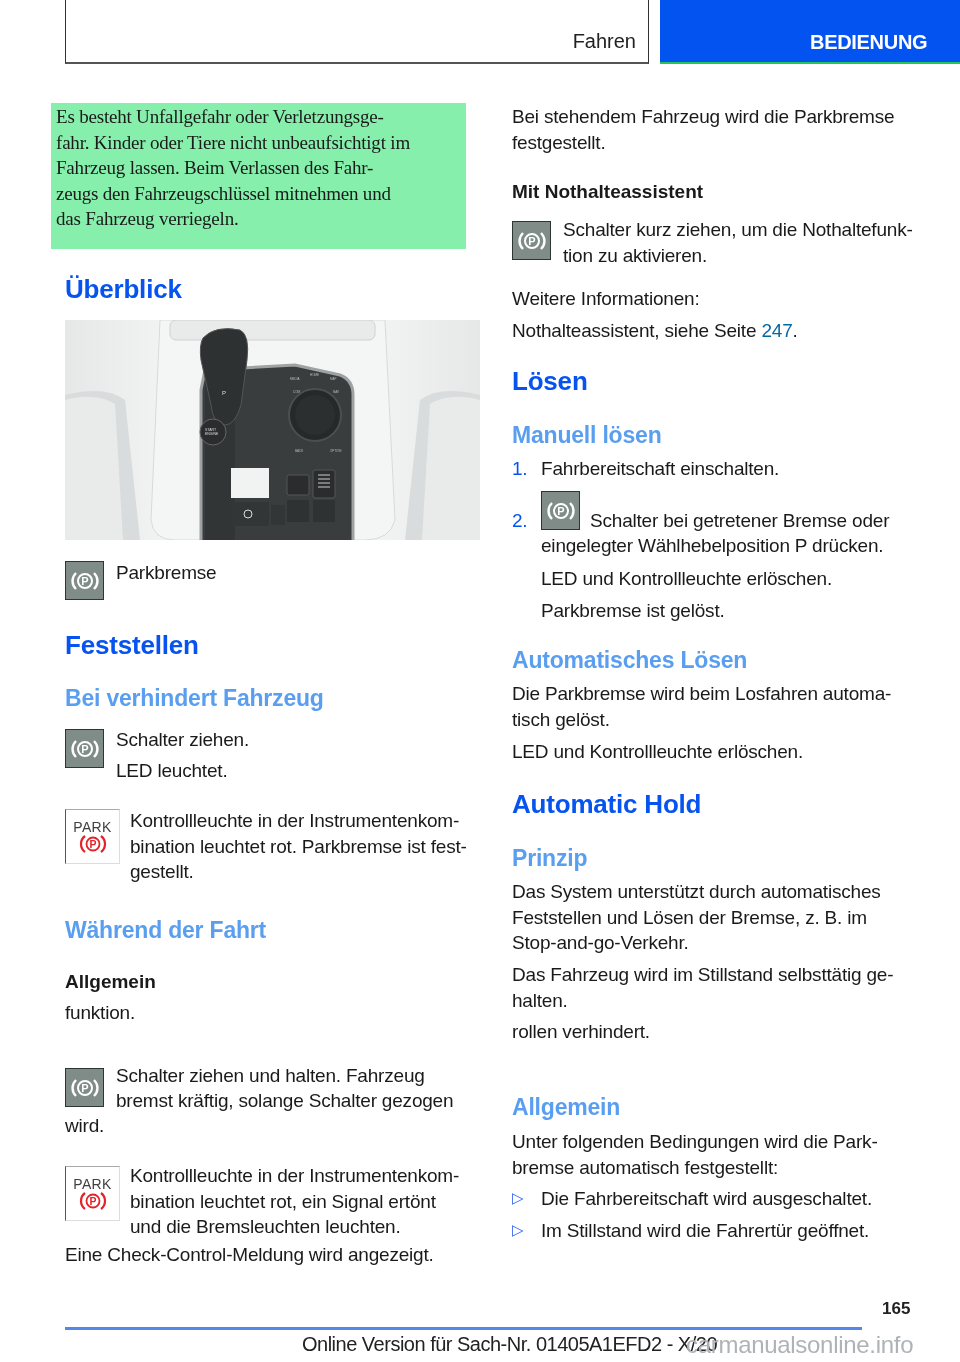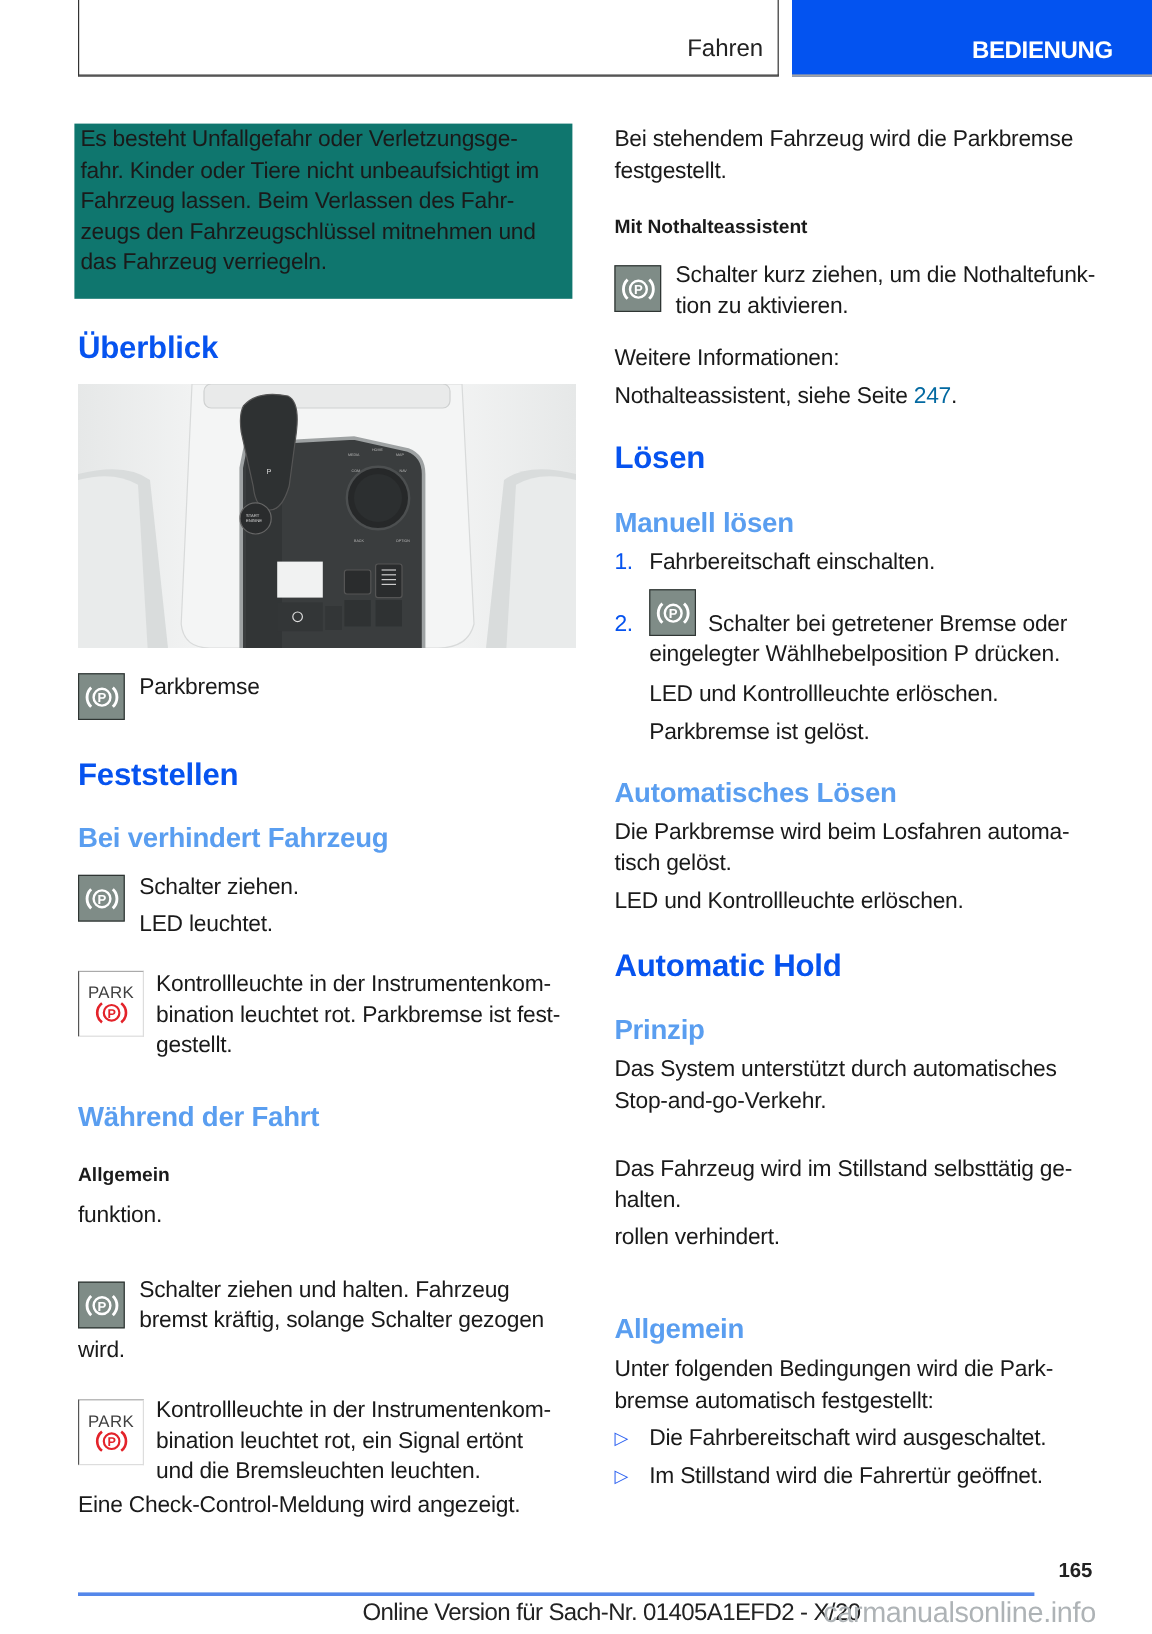--- a/index.html
+++ b/index.html
@@ -2,29 +2,29 @@
 <html><head>
 <meta charset="utf-8">
 <style>
   * { box-sizing: border-box; margin: 0; padding: 0; }
   html, body { width: 960px; height: 1362px; background: #ffffff; overflow: hidden; }
   body { position: relative; font-family: "Liberation Sans", sans-serif; color: #1a1a1a; }
 
   
   .hdr-box { position: absolute; left: 65px; top: 0; width: 584px; height: 64px; border: 1px solid #333; border-top: none; border-bottom: 2px solid #555; background:#fff; }
   .hdr-box .sec { position: absolute; right: 12px; top: 30px; font-size: 20px; color: #222; }
-  .hdr-tab { position: absolute; left: 660px; top: 0; width: 300px; height: 64px; background: #0353f0; border-bottom: 2px solid #a3a3a3; }
+  .hdr-tab { position: absolute; left: 660px; top: 0; width: 300px; height: 64px; background: #0353f0; border-bottom: 2px solid #22c55e; }
   .hdr-tab .ttl { position: absolute; left: 150px; top: 31px; font-size: 20px; font-weight: bold; color: #fff; letter-spacing: -0.3px; }
   .txt { font-size: 19px; line-height: 25.5px; color: #1a1a1a; letter-spacing: -0.2px; }
 
-  .warn { position: absolute; left: 62px; top: 103px; width: 415px; height: 146px; background: #0f766e; padding: 1px 0 0 5px; }
+  .warn { position: absolute; left: 51px; top: 103px; width: 415px; height: 146px; background: #86efac; padding: 1px 0 0 5px; font-family: Liberation Serif, serif; }
 
   .h1 { position: absolute; font-size: 26px; font-weight: bold; color: #0653ef; letter-spacing: -0.2px; }
   .h2 { position: absolute; font-size: 23px; font-weight: bold; color: #5a9ef0; letter-spacing: -0.2px; }
-  .h3 { position: absolute; font-size: 16px; font-weight: bold; color: #1a1a1a; }
+  .h3 { position: absolute; font-size: 19px; font-weight: bold; color: #1a1a1a; }
   .abs { position: absolute; }
 
   .photo { position: absolute; left: 65px; top: 320px; width: 415px; height: 220px; background: linear-gradient(90deg,#e6e8e8 0%,#f2f3f3 25%,#f6f7f7 50%,#f2f3f3 75%,#e6e8e8 100%); overflow: hidden; }
 
   .icon-p { position: absolute; width: 39px; height: 39px; background: #7f8c87; border: 1px solid #2f3533; display:flex; align-items:center; justify-content:center; }
   .icon-park { position: absolute; width: 55px; height: 55px; background: #fff; border-left: 1px solid #555; border-top: 1px solid #aaa; border-right: 1px solid #ddd; border-bottom: 1px solid #ddd; display:flex; flex-direction: column; align-items:center; justify-content:center; }
   .icon-park .pk { font-size: 14px; font-weight: normal; color: #404040; line-height: 14px; letter-spacing: 0.3px; }
 
   .num { color: #0653ef; }
   .link { color: #0369a1; }
@@ -229,20 +229,21 @@
 <div class="abs txt" style="left:512px;top:681px;">
   <div>Die Parkbremse wird beim Losfahren automa-</div>
   <div>tisch gelöst.</div>
 </div>
 <div class="abs txt" style="left:512px;top:739px;">LED und Kontrollleuchte erlöschen.</div>
 
 <div class="h1" style="left:512px;top:789px;">Automatic Hold</div>
 <div class="h2" style="left:512px;top:845px;">Prinzip</div>
 <div class="abs txt" style="left:512px;top:879px;">
   <div>Das System unterstützt durch automatisches</div>
+  <div>Feststellen und Lösen der Bremse, z. B. im</div>
   <div>Stop-and-go-Verkehr.</div>
 </div>
 <div class="abs txt" style="left:512px;top:962px;">
   <div>Das Fahrzeug wird im Stillstand selbsttätig ge-</div>
   <div>halten.</div>
 </div>
 <div class="abs txt" style="left:512px;top:1019px;">
   <div>rollen verhindert.</div>
 </div>
 

